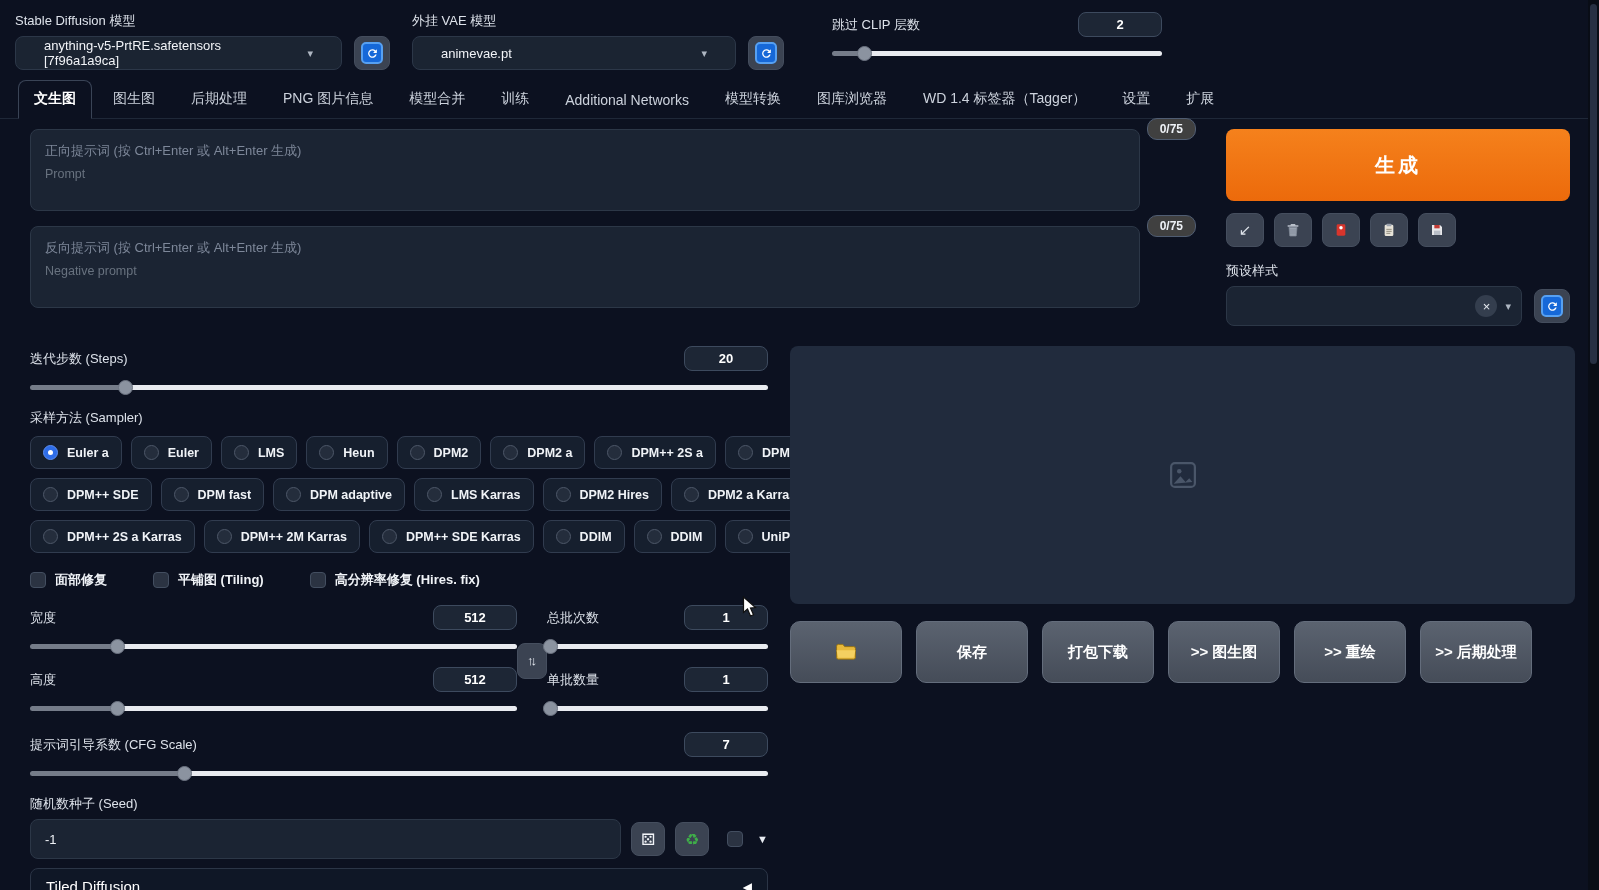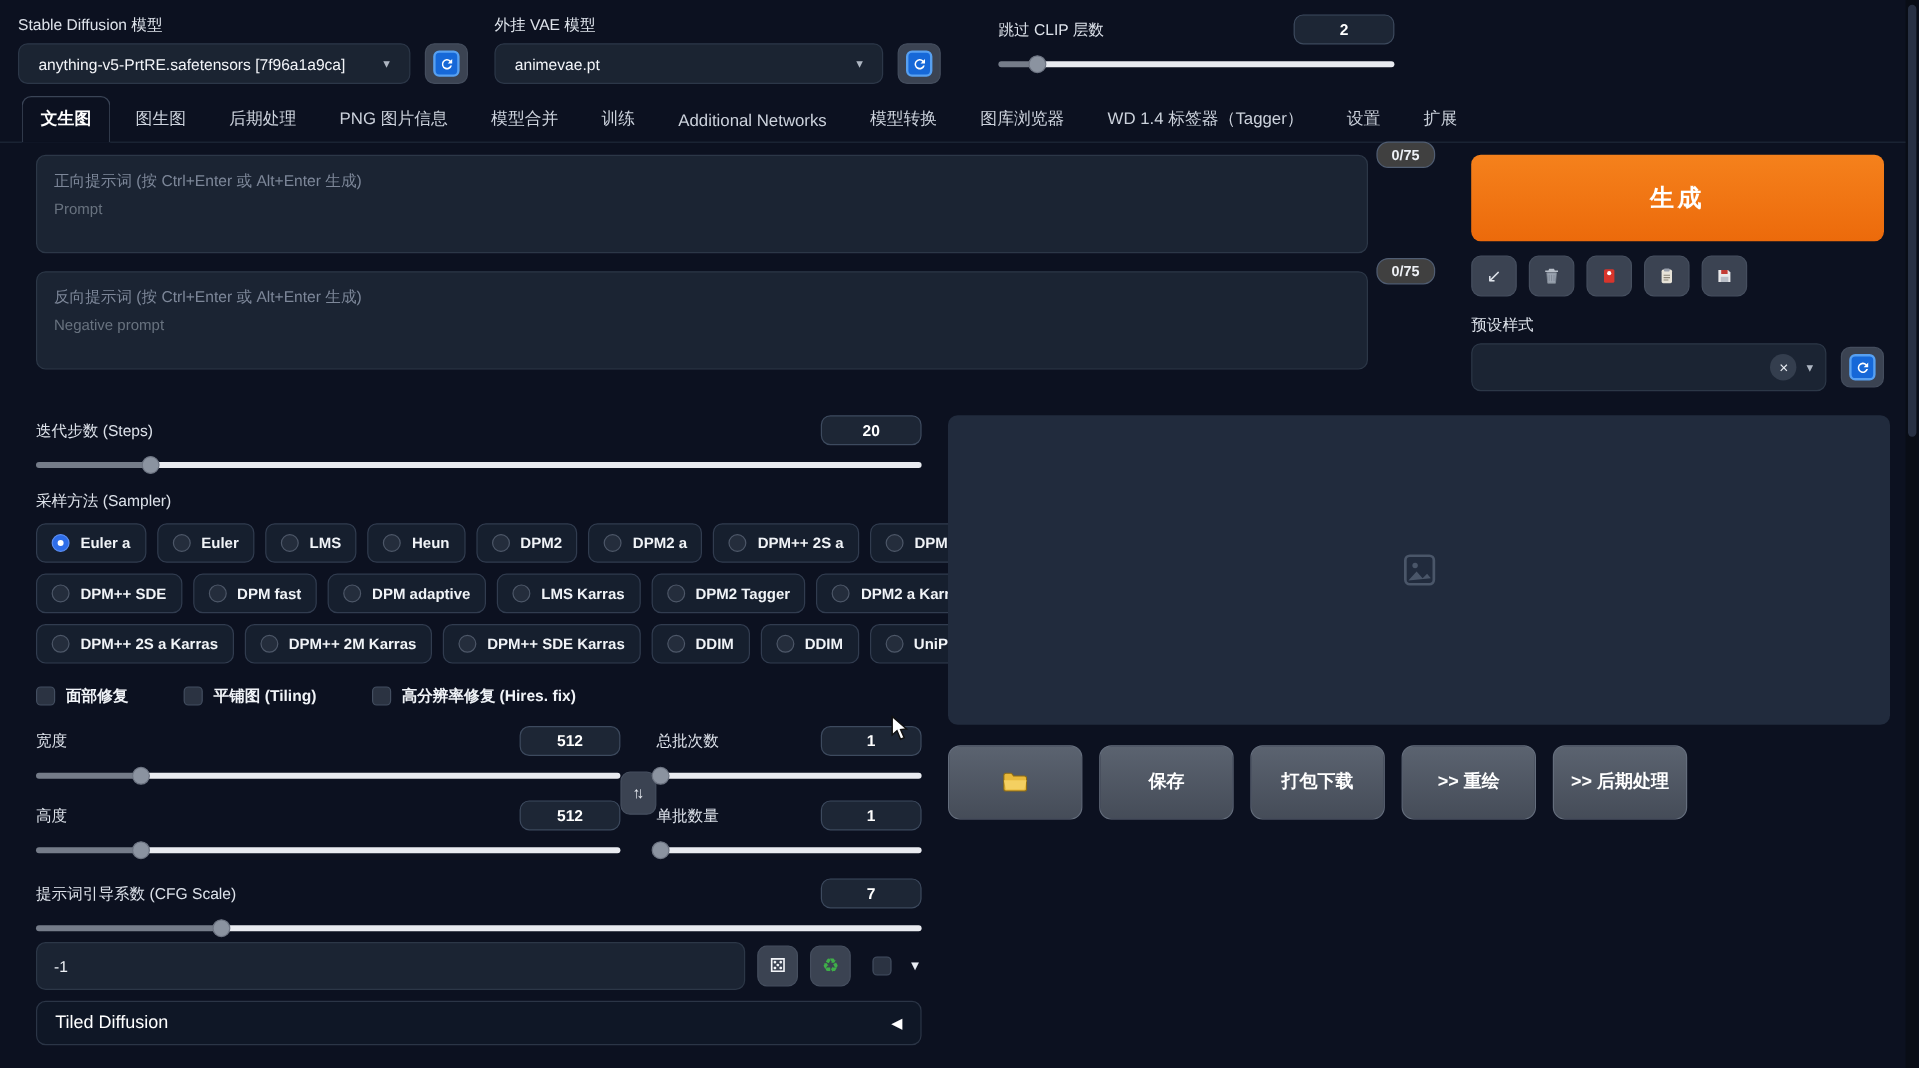--- a/index.html
+++ b/index.html
@@ -14,21 +14,21 @@
 
   
   .topbar { display:flex; padding:12px 0 4px 15px; gap:22px; }
   .tb-group1 { width:375px; }
   .tb-group2 { width:372px; }
   .tb-group3 { width:330px; margin-left:26px; }
   .sel-row { display:flex; gap:12px; align-items:center; }
   .select {
     flex:1; height:34px; background:#1b2432; border:1px solid #2c3748;
     border-radius:8px; display:flex; align-items:center; justify-content:space-between;
-    padding:0 16px; font-size:13px; color:#f2f4f8; cursor:pointer;
+    padding:0 28px; font-size:13px; color:#f2f4f8; cursor:pointer;
   }
   .caret { color:#aeb6c2; font-size:11px; margin-left:8px; }
   .icon-btn {
     width:36px; height:34px; background:#3b4352; border:1px solid #444d5d;
     border-radius:8px; display:flex; align-items:center; justify-content:center; cursor:pointer; flex:none;
   }
   .refresh-chip {
     width:22px; height:22px; background:#1668d8; border:2px solid #57a0f1; border-radius:5px;
     display:flex; align-items:center; justify-content:center;
   }
@@ -329,21 +329,21 @@
       <div class="chip">
           <span class="radio"></span>
           <span class="txt">DPM adaptive</span>
         </div>
       <div class="chip">
           <span class="radio"></span>
           <span class="txt">LMS Karras</span>
         </div>
       <div class="chip">
           <span class="radio"></span>
-          <span class="txt">DPM2 Tagger</span>
+          <span class="txt">DPM2 Hires</span>
         </div>
       <div class="chip">
           <span class="radio"></span>
           <span class="txt">DPM2 a Karras</span>
         </div>
     </div>
     <div class="chip-row">
       <div class="chip">
           <span class="radio"></span>
           <span class="txt">DPM++ 2S a Karras</span>
@@ -439,20 +439,21 @@
 
     <div class="param-head mt16">
       <span class="lbl">提示词引导系数 (CFG Scale)</span>
       <span class="num-badge">7</span>
     </div>
     <div class="slider" style="--p: 21%;">
       <div class="track"></div>
         <div class="handle"></div>
     </div>
 
+    <span class="lbl mt14">随机数种子 (Seed)</span>
     <div class="seed-row">
       <div class="seed-input">
           <span>-1</span>
         </div>
       <div class="mini-btn">
           <span style="color:#f2f4f8;">⚄</span>
         </div>
       <div class="mini-btn">
           <span style="color:#3fae49;">♻</span>
         </div>
@@ -477,20 +478,21 @@
     </div>
     <div class="out-btn-row">
       <button class="out-btn">
         <svg width="22" height="18" viewBox="0 0 24 20">
             <path d="M1.5 3.5a2 2 0 0 1 2-2h5l2 2.5h10a2 2 0 0 1 2 2v10a2 2 0 0 1-2 2h-17a2 2 0 0 1-2-2z" fill="#e8b93b" stroke="#8f6d14" stroke-width="1"></path>
             <path d="M1.5 8h21l-2 8.5h-17z" fill="#f4d061"></path>
           </svg>
       </button>
       <button class="out-btn">保存</button>
       <button class="out-btn">打包下载</button>
+      <button class="out-btn">&gt;&gt; 图生图</button>
       <button class="out-btn">&gt;&gt; 重绘</button>
       <button class="out-btn">&gt;&gt; 后期处理</button>
     </div>
   </div>
 </div>
 
 <div class="scrollbar">
     <div class="scroll-thumb"></div>
   </div>
 

